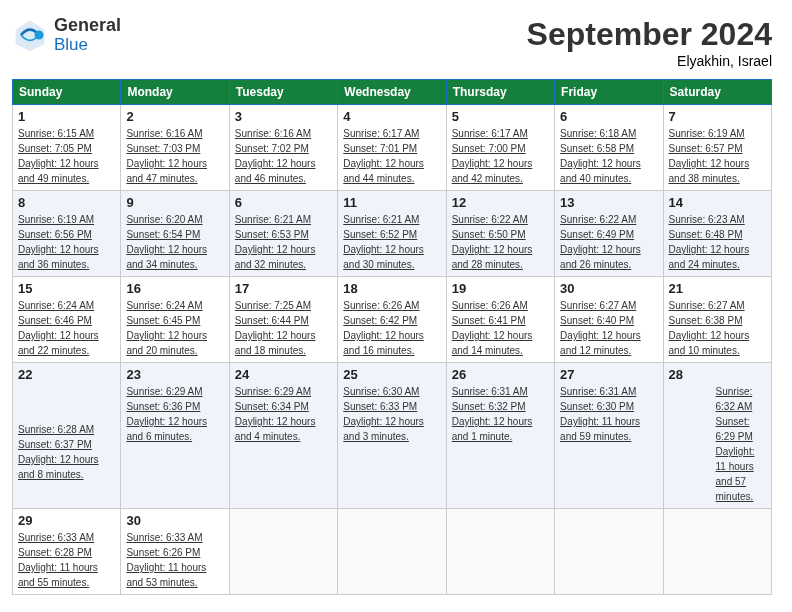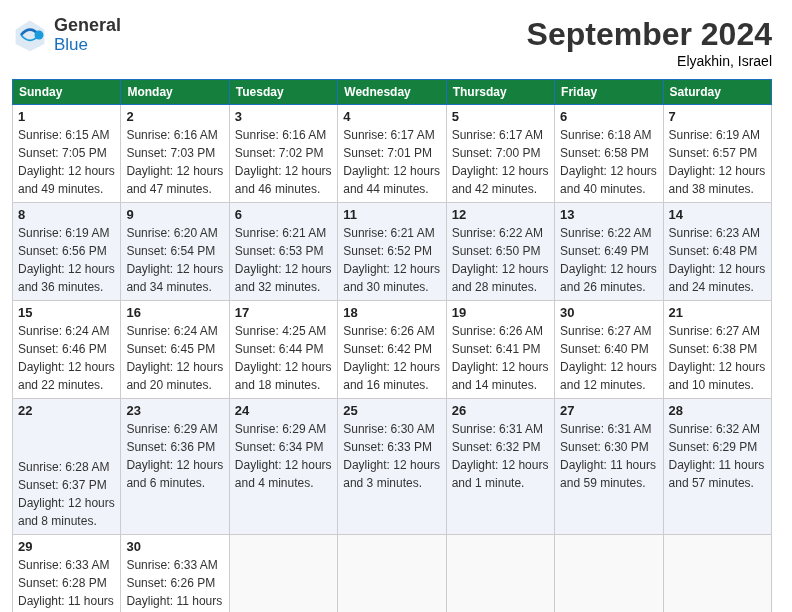--- a/index.html
+++ b/index.html
@@ -87,23 +87,24 @@
       height: 70px;
     }
     .day-num {
       font-size: 13px;
       font-weight: bold;
       display: block;
       margin-bottom: 2px;
       color: #222;
     }
     .day-info {
-      font-size: 12px;
+      font-size: 10px;
       line-height: 1.5;
       color: #333;
+      text-decoration: underline;
     }
     .empty-cell {
       background: #f9f9f9 !important;
     }
     .row-shaded td {
       background: #f0f4fa;
     }
   </style>
 </head>
 <body>
@@ -253,21 +254,21 @@
           </td>
           <td>
             <span class="day-num">16</span>
             <div class="day-info" style="white-space: pre-line;">Sunrise: 6:24 AM
 Sunset: 6:45 PM
 Daylight: 12 hours
 and 20 minutes.</div>
           </td>
           <td>
             <span class="day-num">17</span>
-            <div class="day-info" style="white-space: pre-line;">Sunrise: 4:25 AM
+            <div class="day-info" style="white-space: pre-line;">Sunrise: 7:25 AM
 Sunset: 6:44 PM
 Daylight: 12 hours
 and 18 minutes.</div>
           </td>
           <td>
             <span class="day-num">18</span>
             <div class="day-info" style="white-space: pre-line;">Sunrise: 6:26 AM
 Sunset: 6:42 PM
 Daylight: 12 hours
 and 16 minutes.</div>
@@ -332,21 +333,21 @@
           </td>
           <td>
             <span class="day-num">27</span>
             <div class="day-info" style="white-space: pre-line;">Sunrise: 6:31 AM
 Sunset: 6:30 PM
 Daylight: 11 hours
 and 59 minutes.</div>
           </td>
           <td>
             <span class="day-num">28</span>
-            <div class="day-info" style="white-space: pre-line;">Sunrise: 6:32 AM
+            <div class="day-info" style="white-space: pre-line; margin-left: 47px;">Sunrise: 6:32 AM
 Sunset: 6:29 PM
 Daylight: 11 hours
 and 57 minutes.</div>
           </td>
         </tr>
         <tr>
           <td>
             <span class="day-num">29</span>
             <div class="day-info" style="white-space: pre-line;">Sunrise: 6:33 AM
 Sunset: 6:28 PM

